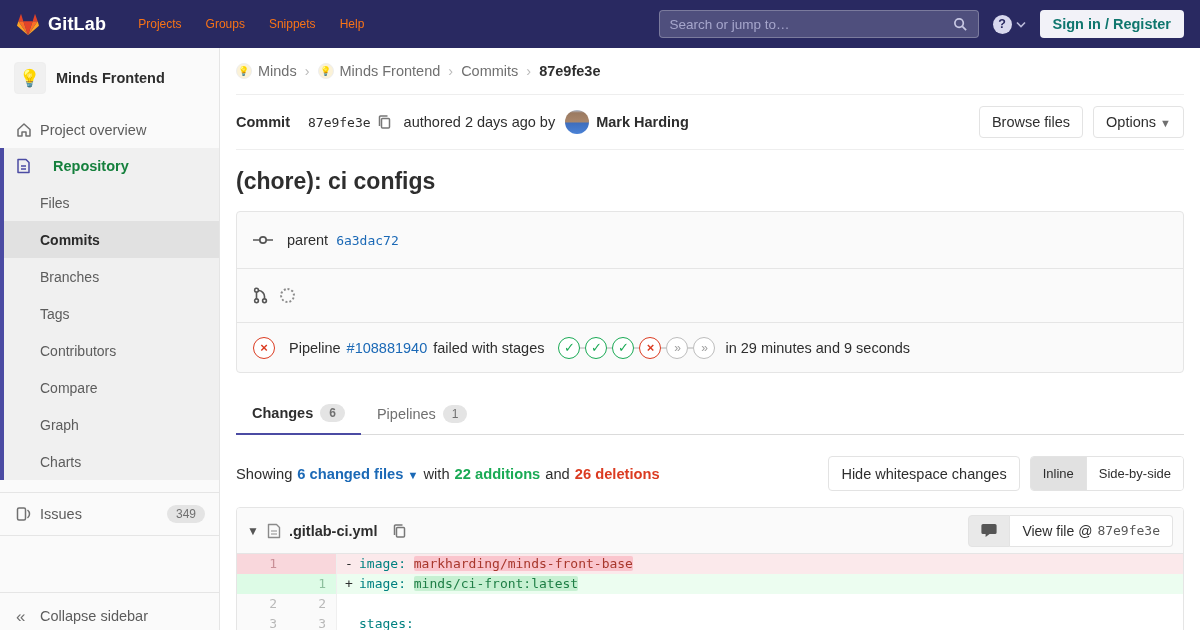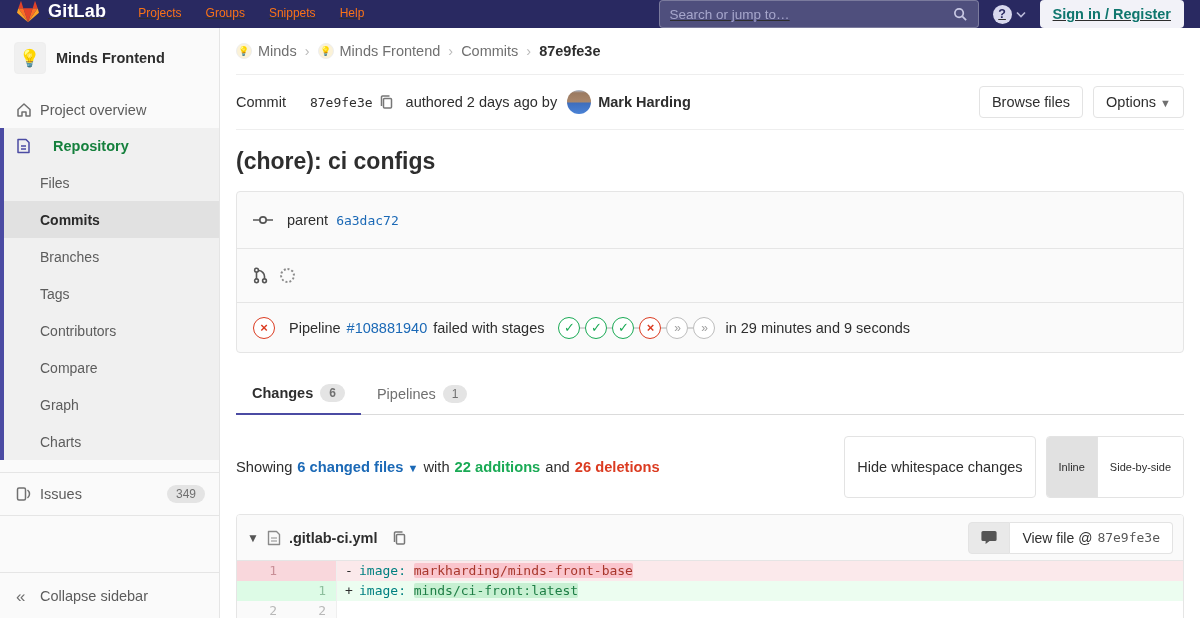--- a/index.html
+++ b/index.html
@@ -1,21 +1,21 @@
 <!DOCTYPE html>
 <html><head>
 <meta charset="utf-8">
 <style>
   * { margin:0; padding:0; box-sizing:border-box; }
   html,body { width:1200px; height:630px; overflow:hidden; background:#fff;
     font-family:"Liberation Sans","DejaVu Sans",sans-serif; color:#2e2e2e; }
   .mono { font-family:"DejaVu Sans Mono","Liberation Mono",monospace; }
 
   
-  .navbar { height:28px; background:#292961; display:flex; align-items:flex-start; padding:0 16px;text-decoration:underline; }
+  .navbar { height:48px; background:#292961; display:flex; align-items:center; padding:0 16px; }
   .logo-wrap { display:flex; align-items:center; gap:8px; margin-right:22px; }
   .logo-text { color:#fff; font-size:18px; font-weight:600; letter-spacing:.2px; }
   .nav-menu { display:flex; align-items:center; gap:4px; }
   .nav-item { color:#f97316; font-size:12px; padding:6px 10px; border-radius:4px; cursor:pointer; }
   .nav-right { margin-left:auto; display:flex; align-items:center; gap:14px; }
   .searchbox { width:320px; height:28px; background:rgba(255,255,255,.18); border:1px solid rgba(255,255,255,.25);
     border-radius:4px; display:flex; align-items:center; padding:0 10px; }
   .searchbox input { flex:1; background:transparent; border:none; outline:none; color:#fff; font-size:13.5px;
     font-family:"Liberation Sans",sans-serif; }
   .searchbox input::placeholder { color:#a6a6cc; }
@@ -55,21 +55,21 @@
   .main { flex:1; padding:0 16px; overflow:hidden; }
   .breadcrumb { height:47px; display:flex; align-items:center; gap:8px; border-bottom:1px solid #eee;
     font-size:14.5px; color:#707070; }
   .crumb { display:flex; align-items:center; gap:6px; cursor:pointer; }
   .crumb-avatar { width:16px; height:16px; border-radius:50%; background:#fbf2d7; border:1px solid #eee;
     font-size:9px; display:flex; align-items:center; justify-content:center; }
   .crumb-sep { color:#bbb; }
   .crumb-last { font-weight:700; color:#2e2e2e; }
 
   .commit-meta { display:flex; align-items:center; padding:11px 0; border-bottom:1px solid #eee; font-size:14.5px; }
-  .commit-label { font-weight:400; margin-right:24px; }
+  .commit-label { font-weight:700; margin-right:18px; }
   .sha { font-size:13px; }
   .icon-btn { background:none; border:none; color:#999; cursor:pointer; padding:0 6px; display:flex; align-items:center; }
   .author-avatar { width:24px; height:24px; border-radius:50%; margin:0 7px 0 10px;
     background:linear-gradient(180deg,#b4c3d8 0%,#9b7a61 12%,#a8866b 48%,#3f6fbe 56%,#4a82d6 100%); }
   .author-name { font-weight:700; }
   .meta-actions { margin-left:auto; display:flex; gap:10px; }
   .btn { background:#fff; border:1px solid #e3e3e3; border-radius:4px; padding:7px 12px;
     font-size:14.5px; color:#2e2e2e; cursor:pointer; font-family:inherit; }
   .commit-title { font-size:23px; font-weight:700; margin:18px 0 16px; color:#2e2e2e; }
 
@@ -96,21 +96,21 @@
   .tab.active { color:#2e2e2e; font-weight:700; border-bottom:2px solid #4b4ba3; }
 
   .summary-row { display:flex; align-items:center; margin:21px 0 16px; font-size:14.7px; }
   .summary-text { display:flex; align-items:center; gap:5px; }
   .b-link { color:#1b69b6; font-weight:700; cursor:pointer; }
   .b-green { color:#1aaa55; font-weight:700; }
   .b-red { color:#db3b21; font-weight:700; }
   .caret { font-size:11px; }
   .summary-actions { margin-left:auto; display:flex; gap:10px; }
   .btn-group { display:flex; border:1px solid #e3e3e3; border-radius:4px; overflow:hidden; }
-  .btn-group .seg { padding:24px 12px; font-size:11px; background:#fff; cursor:pointer; }
+  .btn-group .seg { padding:9px 12px; font-size:13px; background:#fff; cursor:pointer; }
   .btn-group .seg.active { background:#e1e1e1; }
   .btn-group .seg + .seg { border-left:1px solid #e3e3e3; }
 
   
   .diff-card { margin-top:16px; border:1px solid #e5e5e5; border-radius:4px 4px 0 0; overflow:hidden; }
   .diff-head { height:46px; background:#fafafa; border-bottom:1px solid #e5e5e5; display:flex;
     align-items:center; padding:0 10px; gap:8px; }
   .d-caret { color:#555; font-size:12px; cursor:pointer; }
   .file-name { font-weight:700; font-size:14.5px; }
   .diff-head-actions { margin-left:auto; display:flex; }

